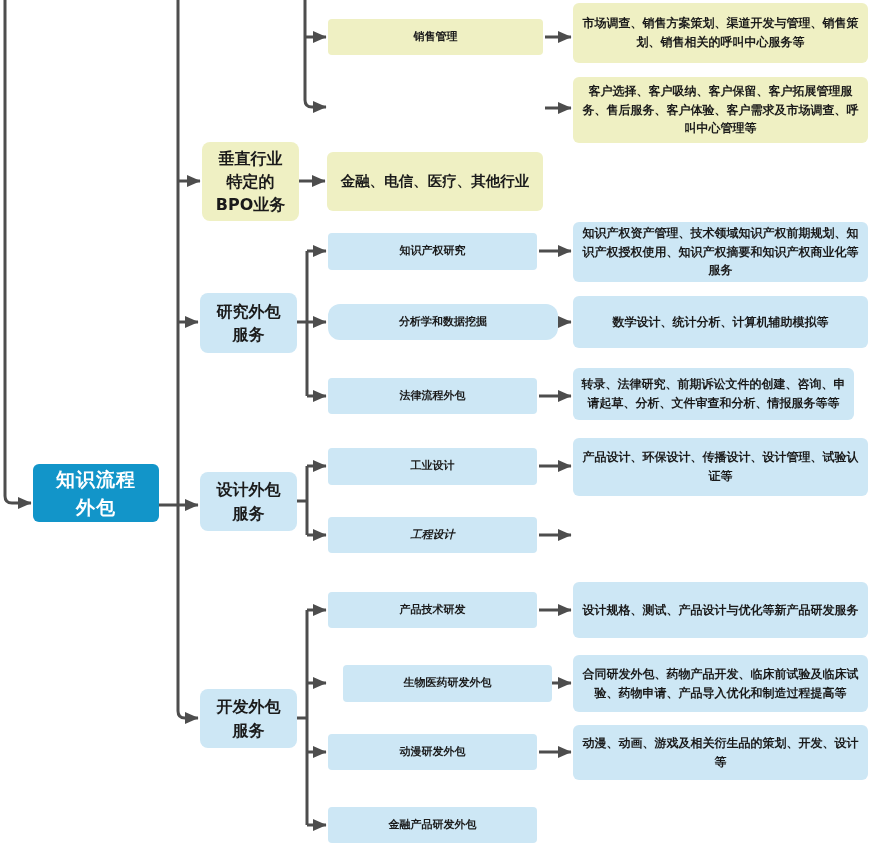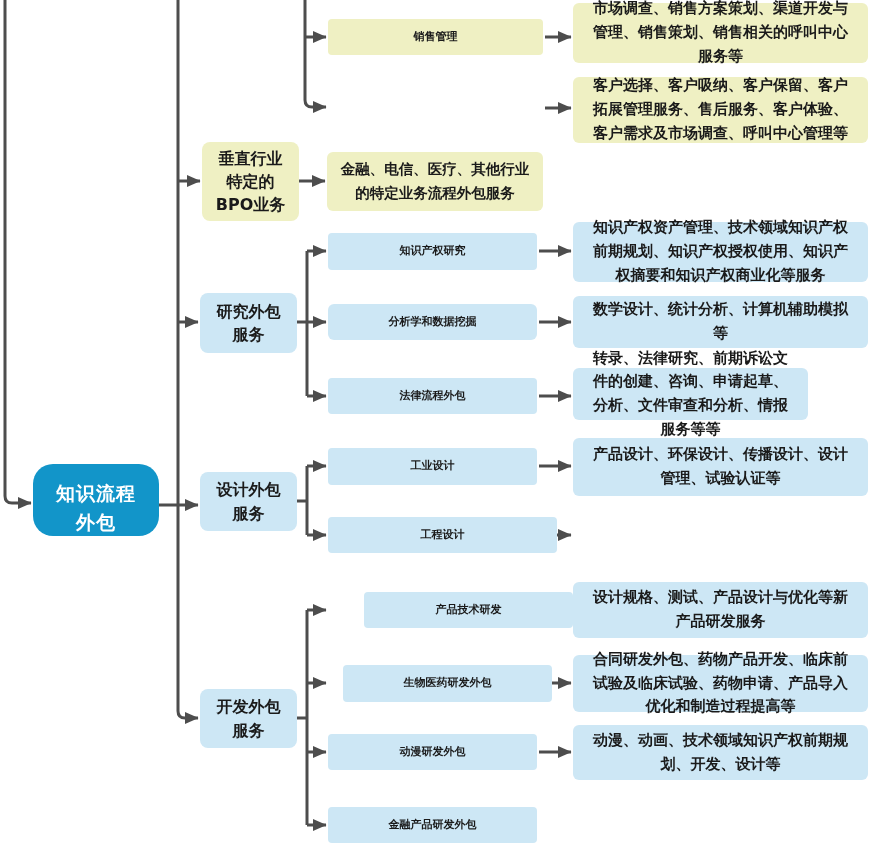--- a/index.html
+++ b/index.html
@@ -15,21 +15,21 @@
     display:flex;flex-direction:column;align-items:center;justify-content:center;
     font-weight:bold;text-align:center;color:var(--text,#1a1a1a);
   }
   .node .ln{display:block;}
   .f-blue{background:var(--light-blue,#cde7f5);}
   .f-yellow{background:var(--pale-yellow,#eff0c3);}
   .f-root{background:var(--root-fill,#1295c9);color:var(--root-text,#fff);}
   .root{font-size:19px;line-height:1.5;letter-spacing:1px;}
   .mid{font-size:16px;line-height:1.45;}
   .label{font-size:11px;line-height:1.3;}
-  .desc{font-size:15px;line-height:1.58;padding:2px 17px;text-align:center;}
+  .desc{font-size:12px;line-height:1.58;padding:2px 5px;text-align:center;}
   .desc-lg{font-size:14.5px;line-height:1.65;padding:2px 4px;}
 </style>
 </head>
 <body>
 
 <div class="canvas">
   <svg id="edge-layer" width="870" height="845" viewBox="0 0 870 845" xmlns="http://www.w3.org/2000/svg">
       <defs>
         <marker id="arrow" markerWidth="4.6" markerHeight="4" refX="4.4" refY="2" orient="auto">
           <path d="M0,0 L4.6,2 L0,4 Z" fill="#4d4d4d"></path>
@@ -63,21 +63,21 @@
       <path d="M 539 251 L 571 251" fill="none" stroke="#4d4d4d" stroke-width="3" marker-end="url(#arrow)"></path>
       <path d="M 539 322 L 571 322" fill="none" stroke="#4d4d4d" stroke-width="3" marker-end="url(#arrow)"></path>
       <path d="M 539 396 L 571 396" fill="none" stroke="#4d4d4d" stroke-width="3" marker-end="url(#arrow)"></path>
       <path d="M 539 466 L 571 466" fill="none" stroke="#4d4d4d" stroke-width="3" marker-end="url(#arrow)"></path>
       <path d="M 539 535 L 571 535" fill="none" stroke="#4d4d4d" stroke-width="3" marker-end="url(#arrow)"></path>
       <path d="M 539 610 L 571 610" fill="none" stroke="#4d4d4d" stroke-width="3" marker-end="url(#arrow)"></path>
       <path d="M 539 683 L 571 683" fill="none" stroke="#4d4d4d" stroke-width="3" marker-end="url(#arrow)"></path>
       <path d="M 539 752 L 571 752" fill="none" stroke="#4d4d4d" stroke-width="3" marker-end="url(#arrow)"></path>
     </svg>
   <div id="nodes-layer">
-      <div class="node root f-root" style="left: 33px; top: 464px; width: 126px; height: 72px; border-radius: 20px; justify-content: flex-end;">
+      <div class="node root f-root" style="left: 33px; top: 464px; width: 126px; height: 58px; border-radius: 6px;">
         <span class="ln">知识流程</span>
         <span class="ln">外包</span>
       </div>
       <div class="node mid f-yellow" style="left: 202px; top: 142px; width: 97px; height: 79px; border-radius: 8px;">
         <span class="ln">垂直行业</span>
         <span class="ln">特定的</span>
         <span class="ln">BPO业务</span>
       </div>
       <div class="node mid f-blue" style="left: 200px; top: 293px; width: 97px; height: 60px; border-radius: 8px;">
         <span class="ln">研究外包</span>
@@ -89,38 +89,37 @@
       </div>
       <div class="node mid f-blue" style="left: 200px; top: 689px; width: 97px; height: 59px; border-radius: 8px;">
         <span class="ln">开发外包</span>
         <span class="ln">服务</span>
       </div>
       <div class="node label f-yellow" style="left: 328px; top: 19px; width: 215px; height: 36px; border-radius: 4px;">
         <span class="ln">销售管理</span>
       </div>
       <div class="node desc-lg f-yellow" style="left: 327px; top: 152px; width: 216px; height: 59px; border-radius: 6px;">
         <span class="ln">金融、电信、医疗、其他行业</span>
-        <span class="ln">的特定业务流程外包服务</span>
       </div>
       <div class="node label f-blue" style="left: 328px; top: 233px; width: 209px; height: 37px; border-radius: 4px;">
         <span class="ln">知识产权研究</span>
       </div>
-      <div class="node label f-blue" style="left: 328px; top: 304px; width: 209px; height: 36px; border-radius: 6px;">
+      <div class="node label f-blue" style="left: 328px; top: 304px; width: 230px; height: 36px; border-radius: 12px;">
         <span class="ln">分析学和数据挖掘</span>
       </div>
       <div class="node label f-blue" style="left: 328px; top: 378px; width: 209px; height: 36px; border-radius: 4px;">
         <span class="ln">法律流程外包</span>
       </div>
       <div class="node label f-blue" style="left: 328px; top: 448px; width: 209px; height: 37px; border-radius: 4px;">
         <span class="ln">工业设计</span>
       </div>
-      <div class="node label f-blue" style="left: 328px; top: 517px; width: 229px; height: 36px; border-radius: 4px;">
+      <div class="node label f-blue" style="left: 328px; top: 517px; width: 209px; height: 36px; border-radius: 4px; font-style: italic;">
         <span class="ln">工程设计</span>
       </div>
-      <div class="node label f-blue" style="left: 328px; top: 592px; width: 209px; height: 36px; border-radius: 4px; margin-left: 36px;">
+      <div class="node label f-blue" style="left: 328px; top: 592px; width: 209px; height: 36px; border-radius: 4px;">
         <span class="ln">产品技术研发</span>
       </div>
       <div class="node label f-blue" style="left: 328px; top: 665px; width: 209px; height: 37px; border-radius: 4px; margin-left: 15px;">
         <span class="ln">生物医药研发外包</span>
       </div>
       <div class="node label f-blue" style="left: 328px; top: 734px; width: 209px; height: 36px; border-radius: 4px;">
         <span class="ln">动漫研发外包</span>
       </div>
       <div class="node label f-blue" style="left: 328px; top: 807px; width: 209px; height: 36px; border-radius: 4px;">
         <span class="ln">金融产品研发外包</span>
@@ -130,29 +129,29 @@
       </div>
       <div class="node desc f-yellow" style="left: 573px; top: 77px; width: 295px; height: 66px; border-radius: 6px;">
         <span class="ln">客户选择、客户吸纳、客户保留、客户拓展管理服务、售后服务、客户体验、客户需求及市场调查、呼叫中心管理等</span>
       </div>
       <div class="node desc f-blue" style="left: 573px; top: 222px; width: 295px; height: 60px; border-radius: 6px;">
         <span class="ln">知识产权资产管理、技术领域知识产权前期规划、知识产权授权使用、知识产权摘要和知识产权商业化等服务</span>
       </div>
       <div class="node desc f-blue" style="left: 573px; top: 296px; width: 295px; height: 52px; border-radius: 6px;">
         <span class="ln">数学设计、统计分析、计算机辅助模拟等</span>
       </div>
-      <div class="node desc f-blue" style="left: 573px; top: 368px; width: 235px; height: 52px; border-radius: 6px;">
+      <div class="node desc f-blue" style="left: 573px; top: 368px; width: 281px; height: 52px; border-radius: 6px;">
         <span class="ln">转录、法律研究、前期诉讼文件的创建、咨询、申请起草、分析、文件审查和分析、情报服务等等</span>
       </div>
       <div class="node desc f-blue" style="left: 573px; top: 438px; width: 295px; height: 58px; border-radius: 6px;">
         <span class="ln">产品设计、环保设计、传播设计、设计管理、试验认证等</span>
       </div>
       <div class="node desc f-blue" style="left: 573px; top: 582px; width: 295px; height: 56px; border-radius: 6px;">
         <span class="ln">设计规格、测试、产品设计与优化等新产品研发服务</span>
       </div>
       <div class="node desc f-blue" style="left: 573px; top: 655px; width: 295px; height: 57px; border-radius: 6px;">
         <span class="ln">合同研发外包、药物产品开发、临床前试验及临床试验、药物申请、产品导入优化和制造过程提高等</span>
       </div>
       <div class="node desc f-blue" style="left: 573px; top: 725px; width: 295px; height: 55px; border-radius: 6px;">
-        <span class="ln">动漫、动画、技术领域知识产权前期规划、开发、设计等</span>
+        <span class="ln">动漫、动画、游戏及相关衍生品的策划、开发、设计等</span>
       </div>
     </div>
 </div>
 
 </body></html>

